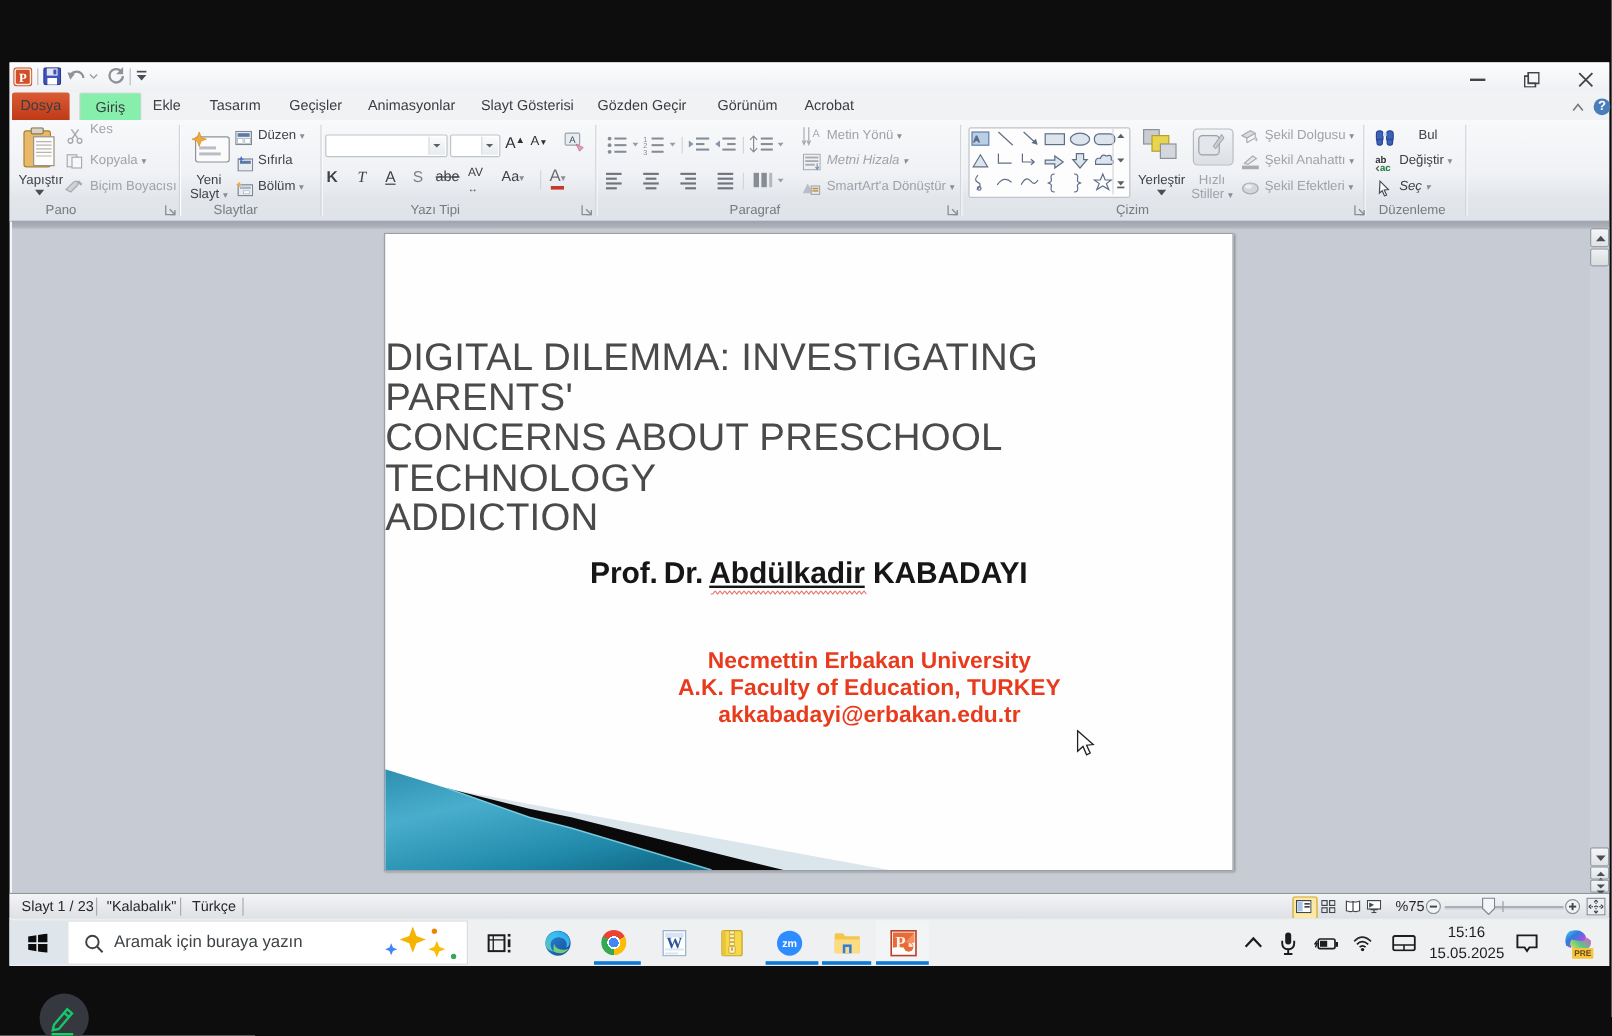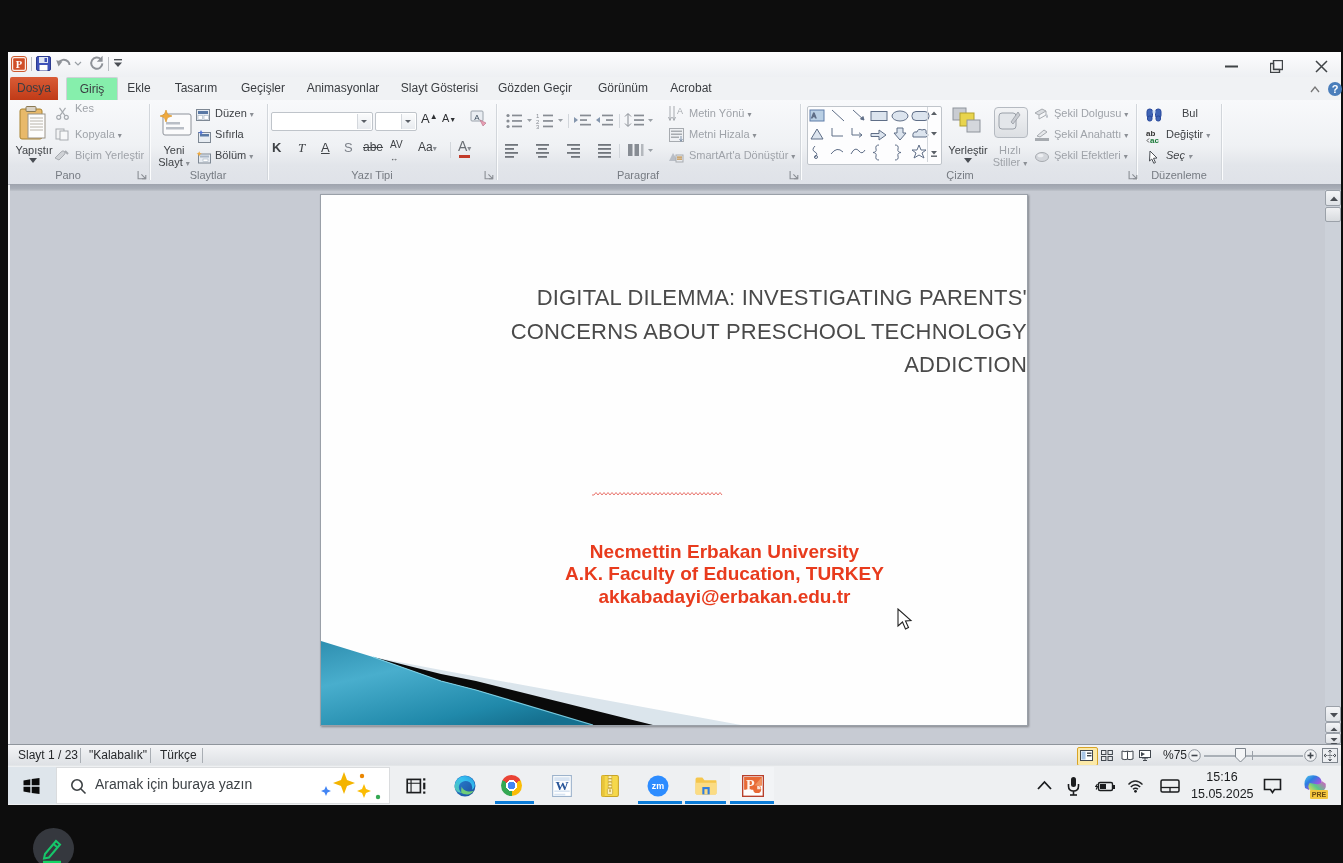--- a/index.html
+++ b/index.html
@@ -15,36 +15,36 @@
   
   #tabrow{position:absolute;left:0;top:25px;width:1333px;height:23px;background:#f0f2f4;}
   #tabrow .tab{position:absolute;top:0;height:23px;line-height:23px;font-size:12px;color:#3a3d41;text-align:center;}
   #dosya{left:2px;width:48px;background:linear-gradient(#d95c36,#c03a17);color:#fff;border-radius:2px 2px 0 0;}
   #giris{left:58px;width:50px;background:#86efac;border:1px solid #ced2d7;border-bottom:none;border-radius:2px 2px 0 0;}
   
   #ribbon{position:absolute;left:0;top:48px;width:1333px;height:84px;
     background:linear-gradient(#f8f9fb 0%,#eff1f4 55%,#e2e5ea 78%,#dfe2e8 100%);
     border-bottom:1px solid #b7bbc2;}
   .gsep{position:absolute;top:4px;height:76px;width:1px;background:#d2d6db;box-shadow:1px 0 0 #fbfcfd;}
-  .glabel{position:absolute;top:69px;height:14px;font-size:11px;color:#767b82;text-align:center;}
+  .glabel{position:absolute;top:69px;height:14px;font-size:11px;color:#767b82;}
   .launch{position:absolute;top:70px;width:11px;height:11px;}
   .rtext{position:absolute;font-size:11px;color:#3f4246;white-space:nowrap;line-height:13px;}
   .gray{color:#9fa3a9;}
   .dd{color:#8b8f95;font-size:8px;}
   .bigbtn{position:absolute;text-align:center;font-size:11px;color:#3f4246;line-height:12px;}
   .combo{position:absolute;height:17px;background:#fff;border:1px solid #bfc4ca;border-radius:2px;}
   .combo .ca{position:absolute;right:1px;top:1px;bottom:1px;width:13px;background:linear-gradient(#fafbfc,#e8ebef);border-left:1px solid #d4d8dd;}
   .combo .ca:after{content:"";position:absolute;left:3px;top:6px;border:3.5px solid transparent;border-top-color:#5a5f66;}
   
   #editarea{position:absolute;left:2px;top:132px;width:1331px;height:560px;background:#c7cbd3;}
   #eastrip{position:absolute;left:0;top:0;width:1331px;height:7px;background:linear-gradient(#9ea3ad,#abb0b9 70%,#c0c4cc);}
   #slide{position:absolute;left:310px;top:10px;width:706px;height:530px;background:#fefefe;
      border:1px solid #9aa0a8;box-shadow:1px 1px 2px rgba(0,0,0,.35);}
-  #stitle{position:absolute;left:0;width:706px;top:86px;text-align:right;
-    font-size:22px;line-height:33.5px;color:#4a4a4a;letter-spacing:0.2px;}
+  #stitle{position:absolute;left:0;width:706px;top:86px;text-align:left;
+    font-size:32px;line-height:33.5px;color:#4a4a4a;letter-spacing:0.2px;}
   #sauthor{position:absolute;left:0;width:706px;top:269px;text-align:center;
     font-size:25px;font-weight:bold;color:#161616;letter-spacing:-0.1px;}
   #abd{text-decoration:underline;}
   #sred{position:absolute;left:0;width:807px;top:346px;text-align:center;
     font-size:19px;line-height:22.4px;font-weight:bold;color:#e83b1d;}
   #swoosh{position:absolute;left:0;top:438px;}
   #cursor{position:absolute;left:887px;top:424px;}
   #vscroll{position:absolute;left:1317px;top:138px;width:16px;height:554px;background:#ccd1d9;}
   .sbtn{position:absolute;left:0;width:16px;height:16px;background:linear-gradient(#f4f5f7,#dfe2e6);border:1px solid #9ba1a9;box-sizing:border-box;border-radius:2px;}
   #sthumb{position:absolute;left:0;top:17px;width:16px;height:15px;background:linear-gradient(#f0f1f3,#d8dbdf);border:1px solid #9ba1a9;box-sizing:border-box;border-radius:2px;}
@@ -154,21 +154,21 @@
     <div class="rtext gray" style="left:67px;top:2px;">Kes</div>
     <svg style="position:absolute;left:47px;top:28px;" width="14" height="13" viewBox="0 0 14 13">
         <rect x="1" y="1" width="8" height="10" fill="#f2f3f4" stroke="#a7abb0"></rect>
         <rect x="5" y="3" width="8" height="9" fill="#f7f8f9" stroke="#a7abb0"></rect>
       </svg>
     <div class="rtext gray" style="left:67px;top:28px;">Kopyala <span class="dd">▾</span></div>
     <svg style="position:absolute;left:46px;top:49px;" width="16" height="13" viewBox="0 0 16 13">
         <path d="M1 9 L7 3 Q9 1 10.5 2.5 Q12 4 10 6 L5 11 Z" fill="#cfd2d6" stroke="#a7abb0"></path>
         <path d="M11 2 L14 5" stroke="#a7abb0" stroke-width="2"></path>
       </svg>
-    <div class="rtext gray" style="left:67px;top:49px;">Biçim Yerleştir</div>
+    <div class="rtext gray" style="left:67px;top:49px;">Biçim Boyacısı</div>
     <div class="glabel" style="left:30px;width:60px;">Pano</div>
     <svg class="launch" style="left:129px;" width="10" height="10" viewBox="0 0 10 10">
         <path d="M1 1 L1 8 L8 8" fill="none" stroke="#8b8f95"></path>
         <path d="M4 4 L8 8 M8 4.5 L8 8 L4.5 8" fill="none" stroke="#8b8f95"></path>
       </svg>
 
     <svg style="position:absolute;left:150px;top:8px;" width="34" height="30" viewBox="0 0 34 30">
         <rect x="5" y="6" width="28" height="21" rx="2" fill="#fbfbfc" stroke="#8d929a"></rect>
         <rect x="8" y="14" width="14" height="2.5" fill="#b9bec6"></rect>
         <rect x="8" y="19" width="18" height="2.5" fill="#b9bec6"></rect>
@@ -314,21 +314,21 @@
     <div class="rtext gray" style="left:681px;top:7px;">Metin Yönü <span class="dd">▾</span></div>
     <svg style="position:absolute;left:661px;top:28px;" width="15" height="14" viewBox="0 0 15 14">
         <rect x="0.5" y="0.5" width="14" height="13" fill="#eef0f3" stroke="#a7abb0"></rect>
         <g fill="#a7abb0">
           <rect x="2" y="2.5" width="11" height="1.5"></rect>
           <rect x="2" y="5.5" width="11" height="1.5"></rect>
           <rect x="2" y="8.5" width="8" height="1.5"></rect>
         </g>
         <path d="M12 8 L12 13 M10.6 11 L12 13.4 L13.4 11" stroke="#8496ad" fill="none"></path>
       </svg>
-    <div class="rtext gray" style="left:681px;top:28px;">Metni Hizala <span class="dd">▾</span></div>
+    <div class="rtext gray" style="left:681px;top:28px;font-style:italic;">Metni Hizala <span class="dd">▾</span></div>
     <svg style="position:absolute;left:660px;top:49px;" width="16" height="14" viewBox="0 0 16 14">
         <path d="M1 12 L5 4 L8 9 L10 6 L13 12 Z" fill="#b9bec6"></path>
         <rect x="8" y="6" width="7" height="7" fill="#e8eaed" stroke="#a7abb0"></rect>
         <g fill="#c08a3e">
           <rect x="9" y="7.5" width="5" height="1.2"></rect>
           <rect x="9" y="9.5" width="5" height="1.2"></rect>
         </g>
       </svg>
     <div class="rtext gray" style="left:681px;top:49px;">SmartArt'a Dönüştür <span class="dd">▾</span></div>
     <div class="glabel" style="left:600px;width:60px;">Paragraf</div>
@@ -428,20 +428,21 @@
     <svg style="position:absolute;left:1139px;top:50px;" width="13" height="14" viewBox="0 0 13 14">
         <path d="M3 1 L10 8 L6.5 8.3 L8.5 12.5 L6.8 13.3 L4.8 9 L2.5 11 Z" fill="#fff" stroke="#4a4e54"></path>
       </svg>
     <div class="rtext" style="left:1158px;top:49px;font-style:italic;">Seç <span class="dd">▾</span></div>
     <div class="glabel" style="left:1141px;width:60px;">Düzenleme</div>
   </div>
   <div id="editarea">
     <div id="eastrip"></div>
     <div id="slide">
       <div id="stitle">DIGITAL DILEMMA: INVESTIGATING PARENTS'<br>CONCERNS ABOUT PRESCHOOL TECHNOLOGY<br>ADDICTION</div>
+      <div id="sauthor">Prof. Dr. <span id="abd">Abdülkadir</span> KABADAYI</div>
       <div id="sred">Necmettin Erbakan University<br>A.K. Faculty of Education, TURKEY<br>akkabadayi@erbakan.edu.tr</div>
       <svg style="position:absolute;left:271px;top:297px;" width="132" height="5" viewBox="0 0 132 5">
           <path d="M0 3 L2 3 L4 0.5 L6 3 L8 0.5 L10 3 L12 0.5 L14 3 L16 0.5 L18 3 L20 0.5 L22 3 L24 0.5 L26 3 L28 0.5 L30 3 L32 0.5 L34 3 L36 0.5 L38 3 L40 0.5 L42 3 L44 0.5 L46 3 L48 0.5 L50 3 L52 0.5 L54 3 L56 0.5 L58 3 L60 0.5 L62 3 L64 0.5 L66 3 L68 0.5 L70 3 L72 0.5 L74 3 L76 0.5 L78 3 L80 0.5 L82 3 L84 0.5 L86 3 L88 0.5 L90 3 L92 0.5 L94 3 L96 0.5 L98 3 L100 0.5 L102 3 L104 0.5 L106 3 L108 0.5 L110 3 L112 0.5 L114 3 L116 0.5 L118 3 L120 0.5 L122 3 L124 0.5 L126 3 L128 0.5 L130 3" fill="none" stroke="#e8766e" stroke-width="1"></path>
         </svg>
       <svg id="swoosh" width="460" height="92" viewBox="0 0 460 92">
         <defs>
           <linearGradient id="tealg" x1="0" y1="0" x2="0.75" y2="1">
             <stop offset="0" stop-color="#2f8fb0"></stop>
               <stop offset="0.35" stop-color="#49aecd"></stop>
               <stop offset="0.8" stop-color="#2089aa"></stop>

